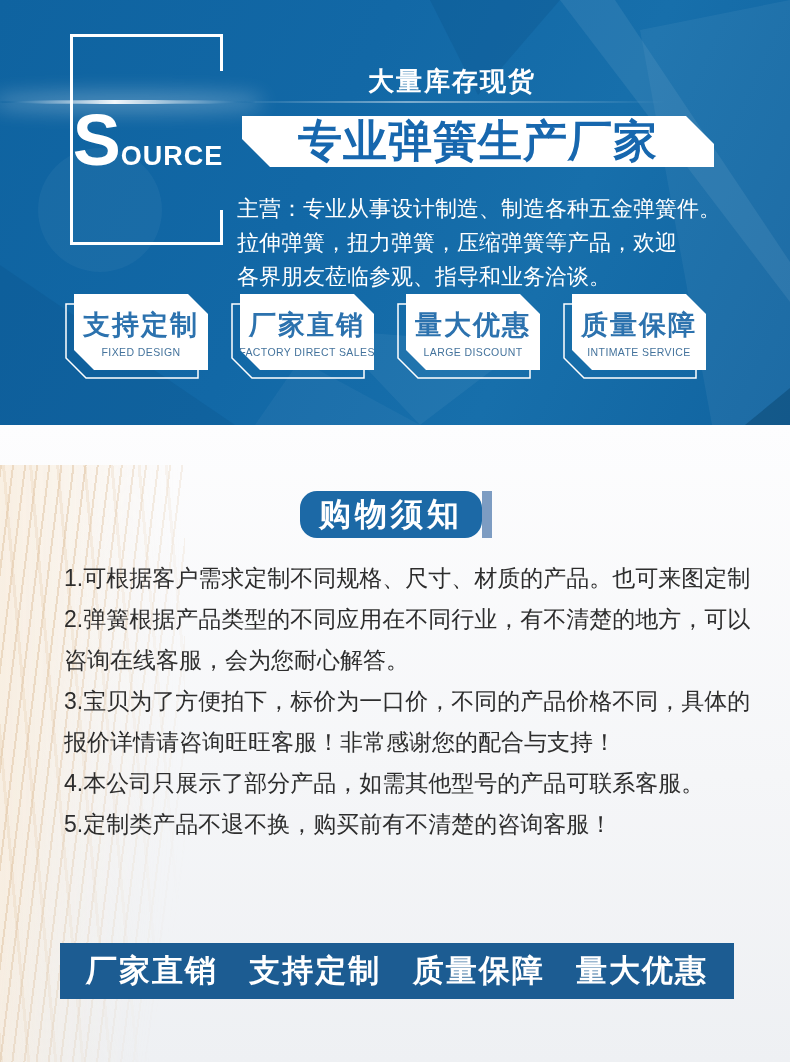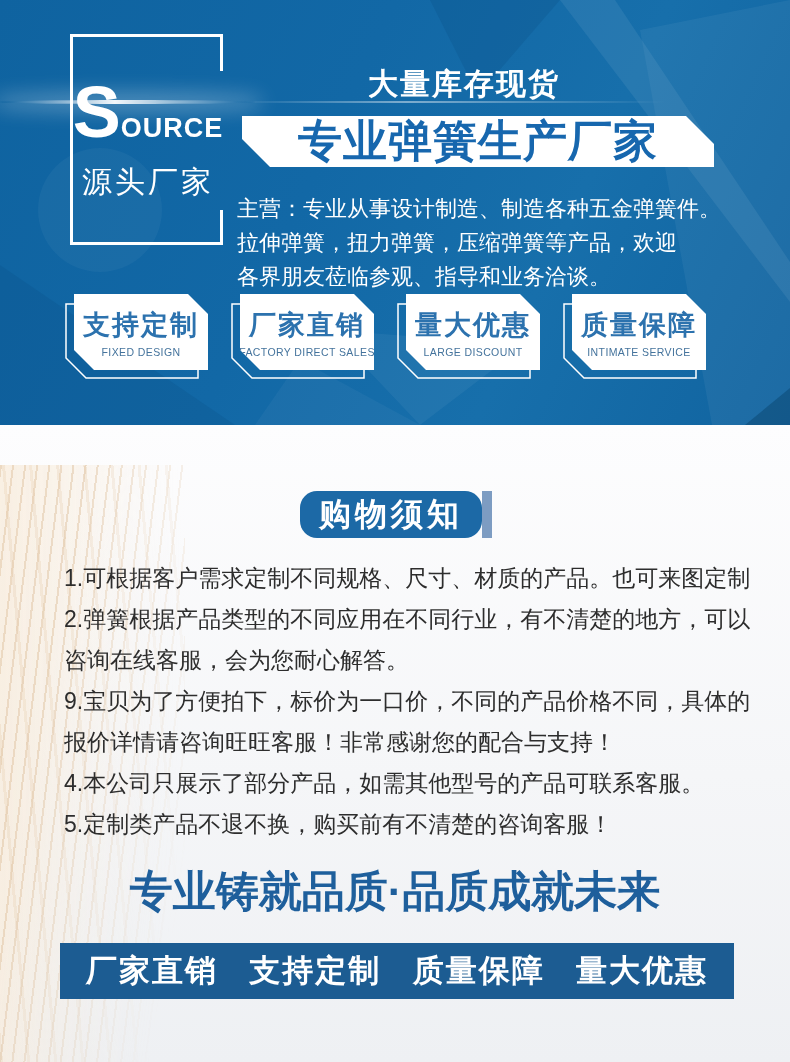--- a/index.html
+++ b/index.html
@@ -36,21 +36,21 @@
   }
   .logo-box::before { content:""; position:absolute; right:0; top:-3px; width:3px; height:37px; background:#fff; }
   .logo-box::after  { content:""; position:absolute; right:0; bottom:-3px; width:3px; height:35px; background:#fff; }
   .logo-word { display:flex; align-items:baseline; line-height:1; }
   .logo-s { font-size:72px; font-weight:bold; }
   .logo-rest { font-size:27px; font-weight:600; letter-spacing:1px; }
   .logo-sub { font-size:30px; letter-spacing:3px; white-space:nowrap; }
 
   .stock-tagline {
     position:absolute; left:368px; top:64px;
-    font-size:30px; font-weight:bold; color:#ffffff; letter-spacing:2px; white-space:nowrap;
+    font-size:26px; font-weight:bold; color:#ffffff; letter-spacing:2px; white-space:nowrap;
   }
 
   .banner {
     position:absolute; left:242px; top:116px; width:472px; height:51px; background:#ffffff;
     clip-path:polygon(0 0, calc(100% - 28px) 0, 100% 28px, 100% 100%, 28px 100%, 0 calc(100% - 28px));
     display:flex; align-items:center; justify-content:center;
   }
   .banner-title { font-size:44px; font-weight:bold; color:#1767ae; letter-spacing:1px; white-space:nowrap; }
 
   .intro { position:absolute; left:237px; top:192px; width:540px; color:#ffffff; font-size:22px; line-height:34px; }
@@ -122,21 +122,20 @@
     </svg>
 
     <div class="flare"></div>
     <div class="flare2"></div>
 
     <div class="logo-box">
       <div class="logo-word">
         <span class="logo-s">S</span>
           <span class="logo-rest">OURCE</span>
       </div>
-      <div class="logo-sub">源头厂家</div>
     </div>
 
     <div class="stock-tagline">大量库存现货</div>
 
     <div class="banner">
       <span class="banner-title">专业弹簧生产厂家</span>
     </div>
 
     <div class="intro">
       <div>主营：专业从事设计制造、制造各种五金弹簧件。</div>
@@ -187,26 +186,25 @@
   <div class="main-section">
     <div class="building"></div>
 
     <div class="notice-badge">
       <span class="notice-title">购物须知</span>
     </div>
 
     <div class="notice-list">
       <p>1.可根据客户需求定制不同规格、尺寸、材质的产品。也可来图定制</p>
       <p>2.弹簧根据产品类型的不同应用在不同行业，有不清楚的地方，可以咨询在线客服，会为您耐心解答。</p>
-      <p>9.宝贝为了方便拍下，标价为一口价，不同的产品价格不同，具体的报价详情请咨询旺旺客服！非常感谢您的配合与支持！</p>
+      <p>3.宝贝为了方便拍下，标价为一口价，不同的产品价格不同，具体的报价详情请咨询旺旺客服！非常感谢您的配合与支持！</p>
       <p>4.本公司只展示了部分产品，如需其他型号的产品可联系客服。</p>
       <p>5.定制类产品不退不换，购买前有不清楚的咨询客服！</p>
     </div>
 
-    <div class="slogan">专业铸就品质·品质成就未来</div>
 
     <div class="footer-bar">
       <span class="footer-item">厂家直销</span>
       <span class="footer-item">支持定制</span>
       <span class="footer-item">质量保障</span>
       <span class="footer-item">量大优惠</span>
     </div>
   </div>
 
 </div>

